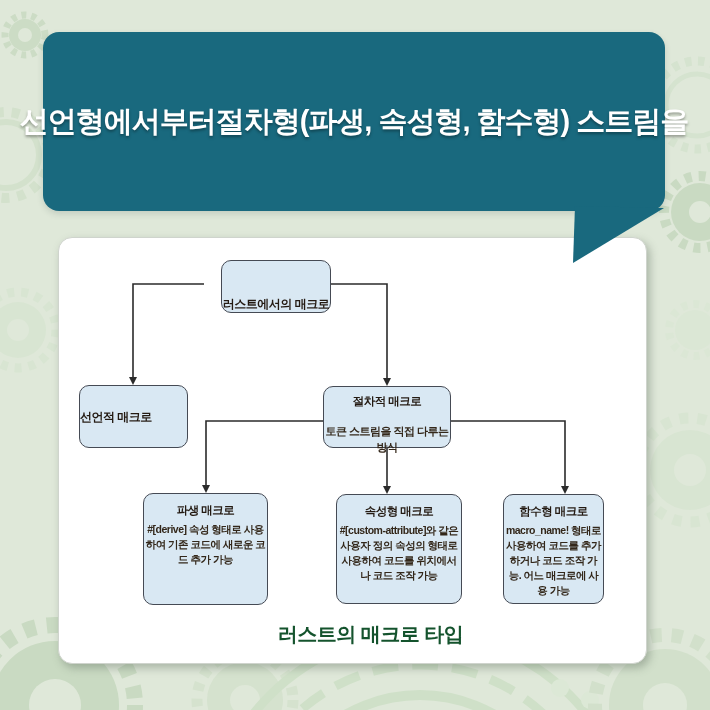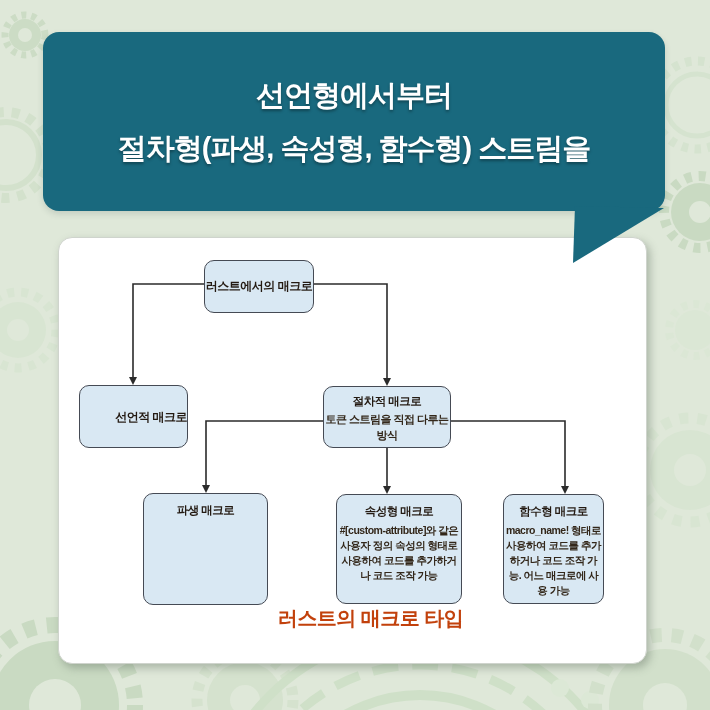--- a/index.html
+++ b/index.html
@@ -7,21 +7,21 @@
     width:710px;height:710px;position:relative;overflow:hidden;
     background:#dfe8d9;
     font-family:"Liberation Sans","DejaVu Sans",sans-serif;
   }
   
   #bg-gears{position:absolute;left:0;top:0;z-index:0;}
   
   .bubble{
     position:absolute;left:43px;top:32px;width:622px;height:179px;
     background:#19697e;border-radius:16px;z-index:2;
-    display:flex;flex-direction:column;align-items:center;justify-content:center;
+    display:flex;align-items:center;justify-content:center;
     box-shadow:0 3px 6px rgba(40,60,60,0.15);
   }
   .bubble-line{
     color:#ffffff;font-weight:800;font-size:29px;line-height:53px;
     letter-spacing:-1px;white-space:nowrap;
     text-shadow:0 2px 3px rgba(0,0,0,0.35);
   }
   .bubble-tail-svg{position:absolute;left:0;top:0;z-index:3;pointer-events:none;}
   
   .card{
@@ -31,36 +31,36 @@
     box-shadow:3px 4px 8px rgba(90,105,90,0.40);
   }
   .connectors{position:absolute;left:0;top:0;}
   
   .node{
     position:absolute;background:#d9e8f3;border:1.4px solid #454a54;
     border-radius:10px;box-sizing:border-box;text-align:center;
   }
   .node-title{font-weight:bold;font-size:11.5px;line-height:14px;color:#241a12;letter-spacing:-0.5px;}
   .node-body{font-weight:600;font-size:10.5px;line-height:15px;color:#33271a;padding:0 1px;letter-spacing:-0.5px;}
-  .n-root{left:145px;top:22px;width:110px;height:53px;display:flex;align-items:center;justify-content:center;}
+  .n-root{left:162px;top:22px;width:110px;height:53px;display:flex;align-items:flex-end;justify-content:center;}
   .n-root .node-title{font-size:12px;line-height:15px;}
-  .n-declarative{left:20px;top:147px;width:109px;height:63px;display:flex;align-items:center;justify-content:flex-end;}
+  .n-declarative{left:20px;top:147px;width:109px;height:63px;display:flex;align-items:center;justify-content:flex-start;}
   .n-declarative .node-title{font-size:12px;}
   .n-procedural{left:264px;top:148px;width:128px;height:62px;padding-top:7px;}
-  .n-procedural .node-title{margin-bottom:4px;}
+  .n-procedural .node-title{margin-bottom:16px;}
   .n-procedural .node-body{font-size:11px;line-height:15.5px;}
   .n-derive{left:84px;top:255px;width:125px;height:112px;padding-top:9px;text-align:center;}
   .n-attribute{left:277px;top:256px;width:126px;height:110px;padding-top:9px;}
   .n-function{left:444px;top:256px;width:101px;height:110px;padding-top:9px;}
   .n-derive .node-title,.n-attribute .node-title,.n-function .node-title{margin-bottom:5px;}
   
   .caption{
-    position:absolute;left:0;top:367px;width:100%;text-align:center;
+    position:absolute;left:0;top:383px;width:100%;text-align:center;
     transform:translateX(18px);
-    font-size:20px;font-weight:bold;color:#c2410c;letter-spacing:-0.5px;
+    font-size:20px;font-weight:bold;color:#14532d;letter-spacing:-0.5px;
   }
 </style>
 </head>
 <body>
 
 <svg id="bg-gears" width="710" height="710" viewBox="0 0 710 710" aria-hidden="true">
   <g transform="translate(25,35)">
     <circle r="20" fill="none" stroke="#ccdcc5" stroke-width="7" stroke-dasharray="5 5"></circle>
     <circle r="16" fill="#ccdcc5"></circle>
       <circle r="7" fill="#dfe8d9"></circle>
@@ -145,25 +145,26 @@
     <div class="node-title">선언적 매크로</div>
   </div>
 
   <div class="node n-procedural">
     <div class="node-title">절차적 매크로</div>
     <div class="node-body">토큰 스트림을 직접 다루는 방식</div>
   </div>
 
   <div class="node n-derive">
     <div class="node-title">파생 매크로</div>
+    <div class="node-body">#[derive] 속성 형태로 사용하여 기존 코드에 새로운 코드 추가 가능</div>
   </div>
 
   <div class="node n-attribute">
     <div class="node-title">속성형 매크로</div>
-    <div class="node-body">#[custom-attribute]와 같은 사용자 정의 속성의 형태로 사용하여 코드를 추가하거나 코드 조작 가능</div>
+    <div class="node-body">#[custom-attribute]와 같은 사용자 정의 속성의 형태로 사용하여 코드를 위치에서나 코드 조작 가능</div>
   </div>
 
   <div class="node n-function">
     <div class="node-title">함수형 매크로</div>
     <div class="node-body">macro_name! 형태로 사용하여 코드를 추가하거나 코드 조작 가능. 어느 매크로에 사용 가능</div>
   </div>
 
   <div class="caption">러스트의 매크로 타입</div>
 </div>
 

